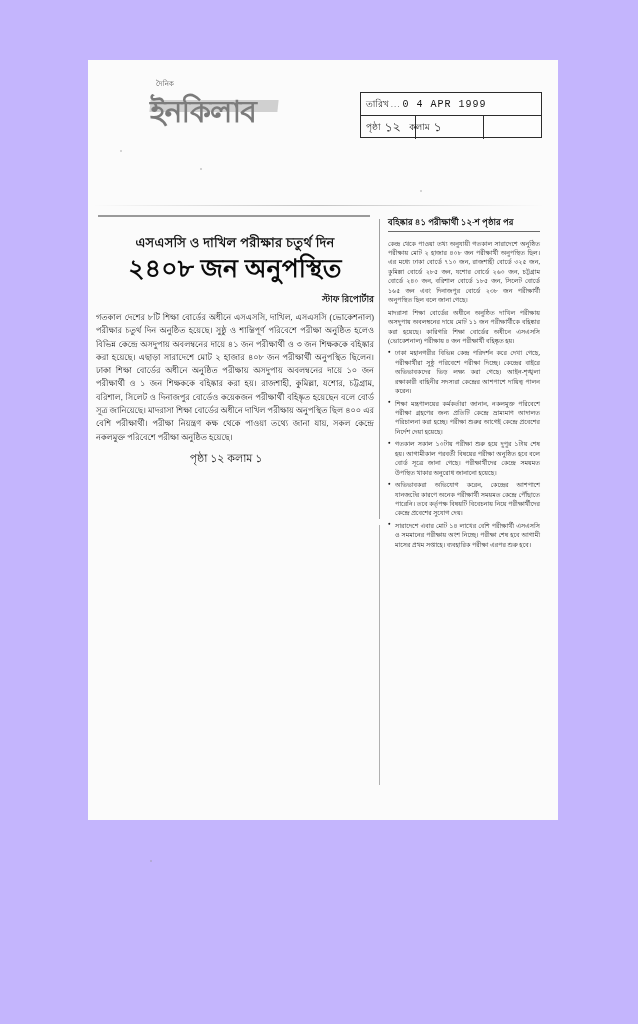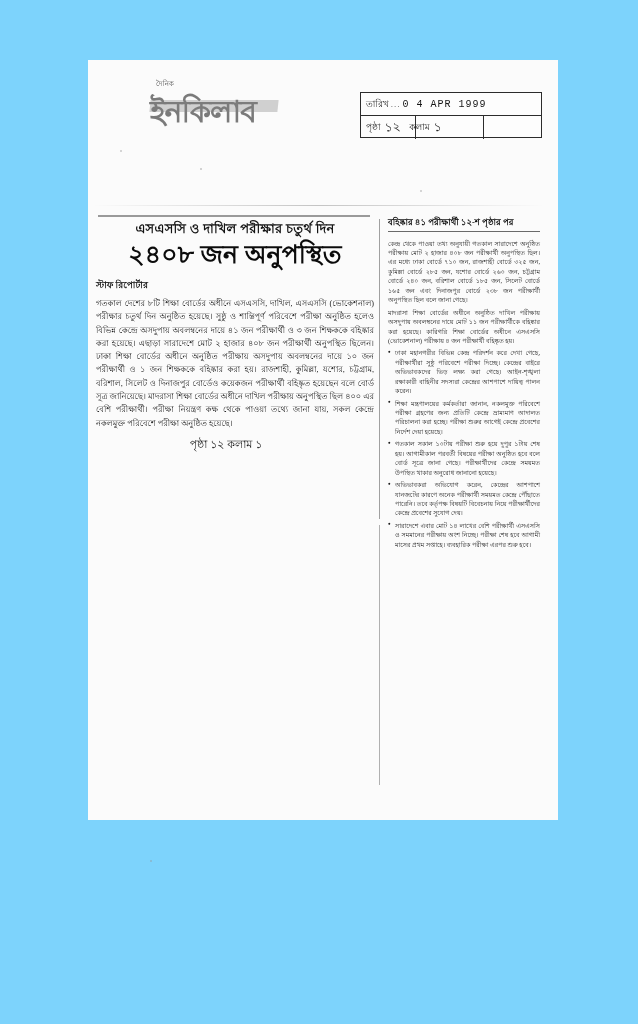--- a/index.html
+++ b/index.html
@@ -10,21 +10,21 @@
   body {
     width: 638px;
     height: 1024px;
     position: relative;
     font-family: "Liberation Sans", sans-serif;
     overflow: hidden;
   }
   .page {
     position: absolute;
     inset: 0;
-    background: #7dd3fc;
+    background: #c4b5fd;
   }
   
   .paper-tint {
     position: absolute;
     left: 88px;
     top: 60px;
     width: 470px;
     height: 760px;
     background: #fbfbfb;
   }
@@ -166,21 +166,21 @@
     width: 1px;
     height: 260px;
     background: #555;
     opacity: 0.45;
   }
 
   
   .left-col {
     position: absolute;
     left: 0;
-    top: 2px;
+    top: 16px;
     width: 278px;
   }
   .kicker {
     font-family: "Liberation Serif", serif;
     font-size: 13px;
     font-weight: bold;
     color: #141414;
     text-align: center;
     letter-spacing: 0.3px;
     padding: 2px 0 1px;
@@ -195,20 +195,21 @@
   }
   .headline .l1 { font-size: 25px; display: block; }
   .headline .l2 { font-size: 25px; display: block; margin-top: 0; }
 
   .byline {
     margin-top: 10px;
     font-family: "Liberation Serif", serif;
     font-size: 9px;
     font-weight: bold;
     color: #1a1a1a;
+    text-align: right;
   }
   .body-text {
     margin-top: 4px;
     font-family: "Liberation Serif", serif;
     font-size: 8.2px;
     line-height: 1.62;
     color: #202020;
     text-align: justify;
     -webkit-hyphens: auto;
     hyphens: auto;

